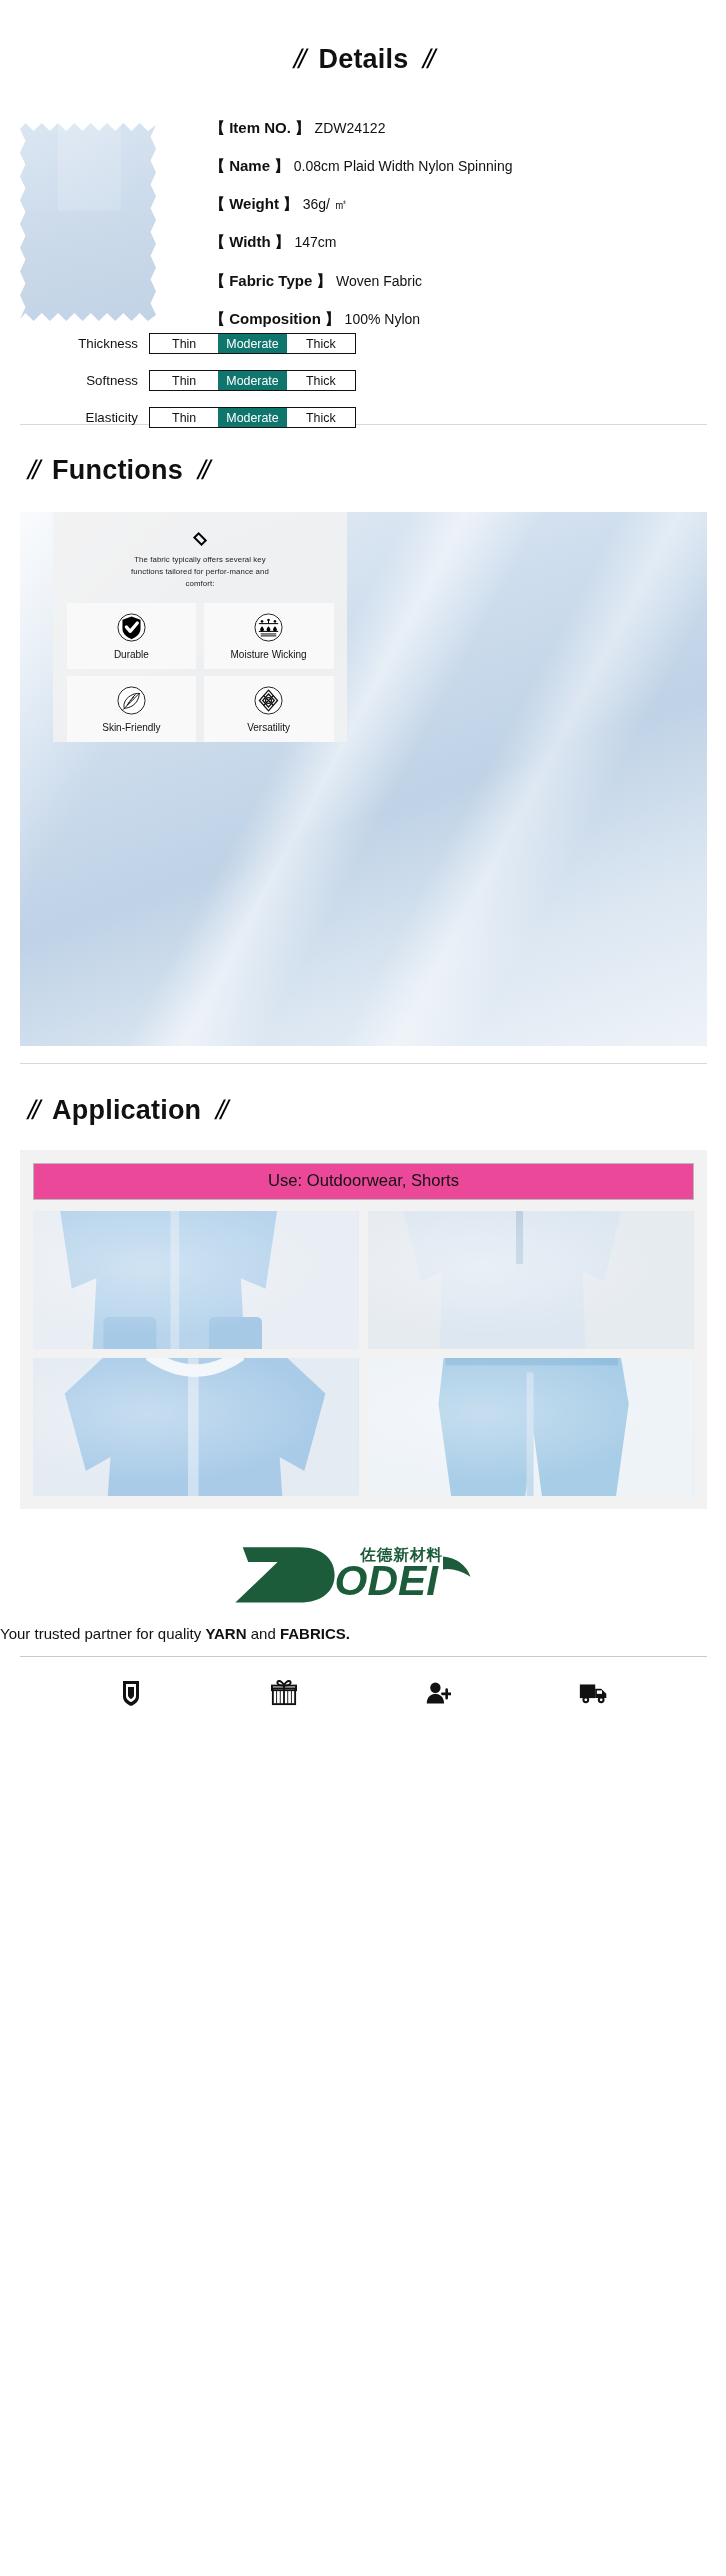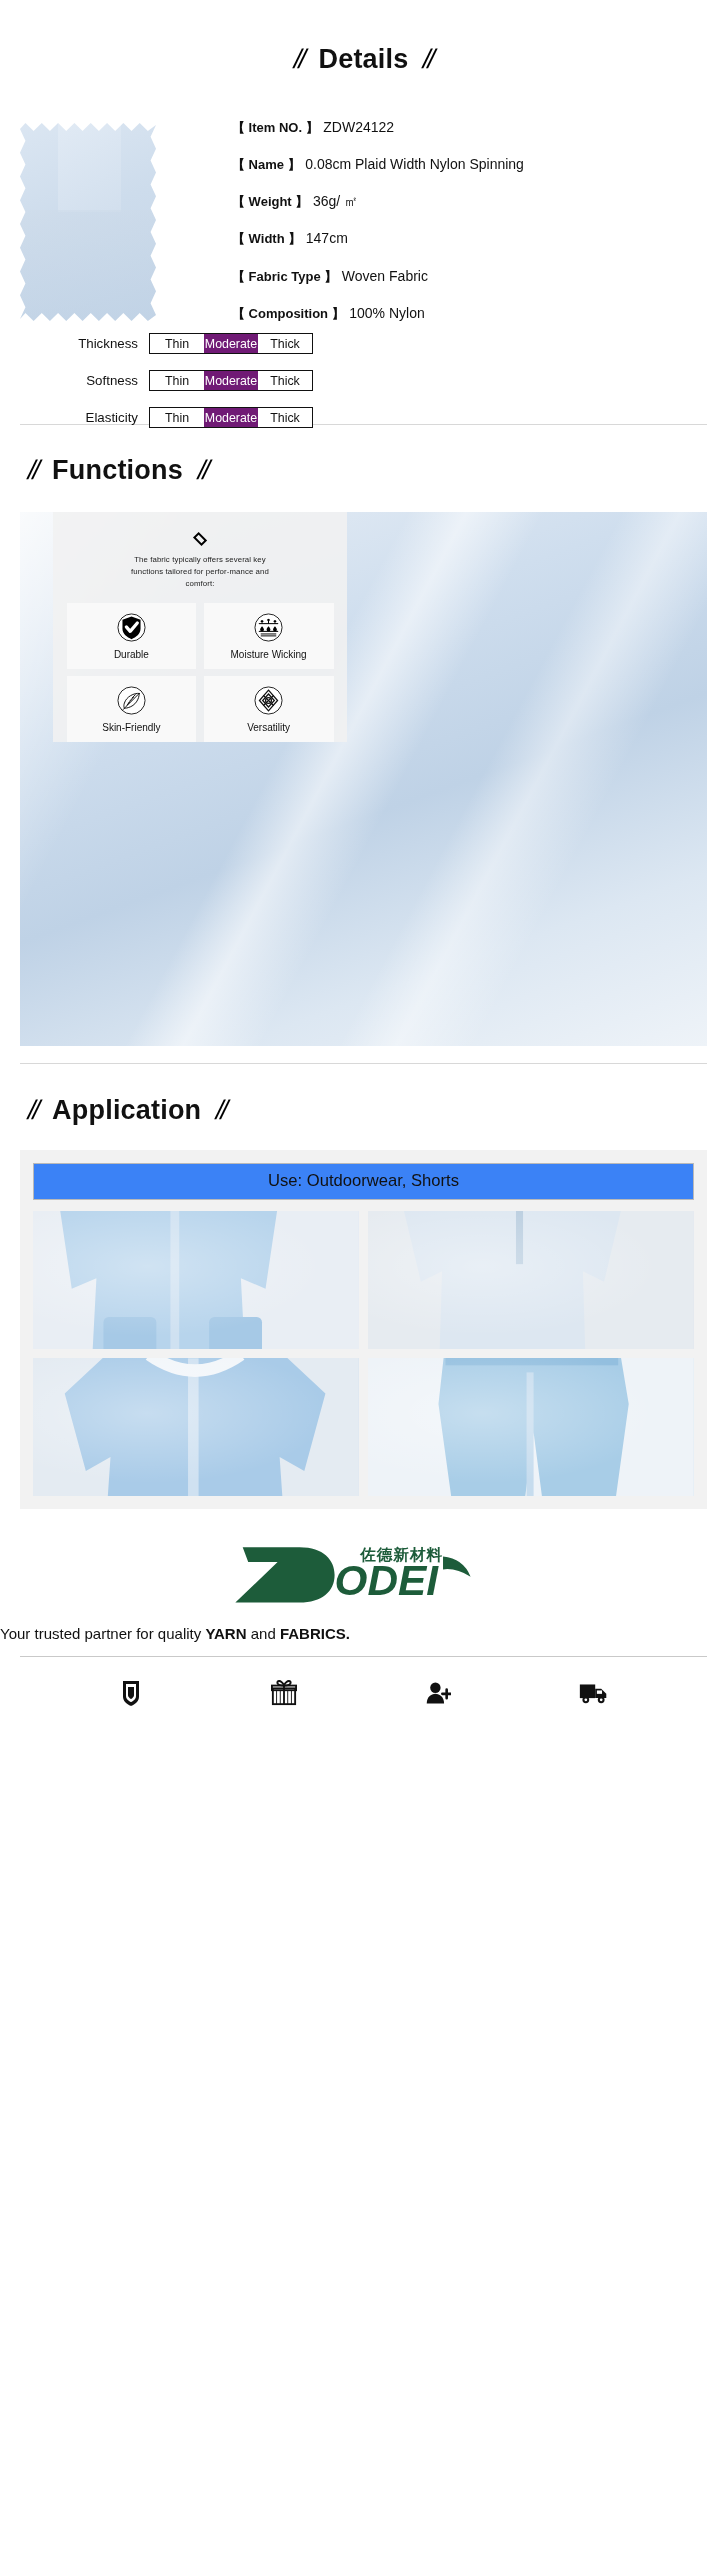--- a/index.html
+++ b/index.html
@@ -66,38 +66,38 @@
     opacity: .6;
   }
 
   .spec-list { position: absolute; left: 210px; top: 16.6px; }
   .spec-row {
     font-size: 14.3px;
     line-height: 1;
     margin-bottom: 23px;
     white-space: nowrap;
   }
-  .spec-label { font-weight: bold; font-size: 13px; margin-left: 22px; }
+  .spec-label { font-weight: bold; font-size: 15px; }
   .spec-value { font-weight: normal; font-size: 14px; margin-left: 4.6px; }
 
   
   .ratings { position: absolute; left: 74px; top: 230px; }
   .rate-row { display: flex; align-items: center; margin-bottom: 16px; }
   .rate-name {
     width: 75px; text-align: right; padding-right: 11px;
     font-size: 13.3px; font-weight: normal;
   }
   .rate-bar {
-    display: flex; border: 0.9px solid #111; width: 164px; height: 21px;
+    display: flex; border: 0.9px solid #111; width: 207px; height: 21px;
   }
   .rate-cell {
     flex: 1; display: flex; align-items: center; justify-content: center;
     font-size: 12.4px; color: #111; background: #fff;
   }
-  .rate-cell.active { background: #701a75; color: #fff; font-weight: normal; }
+  .rate-cell.active { background: #0f766e; color: #fff; font-weight: normal; }
 
   
   .divider { height: 0.9px; background: #d8d8d8; margin: 16.6px 20px; }
 
   
   .fn-title { margin: 31px 0 0 28px; }
   .fn-stage {
     position: relative;
     margin: 26px 20px 0;
     height: 534px;
@@ -132,21 +132,21 @@
     display: flex; flex-direction: column; align-items: center;
     justify-content: center; gap: 6px;
   }
   .fn-ico { width: 31px; height: 31px; }
   .fn-label { font-size: 10px; color: #111; }
 
   
   .app-title { margin: 31px 0 0 28px; }
   .app-wrap { margin: 24px 20px 0; background: #f2f2f2; padding: 13px; }
   .use-banner {
-    border: 0.9px solid #b9b9b9; background: #3b82f6;
+    border: 0.9px solid #b9b9b9; background: #ec4899;
     height: 37px; display: flex; align-items: center; justify-content: center;
     font-size: 16.6px; color: #111; margin-bottom: 11px;
   }
   .app-grid { display: grid; grid-template-columns: 1fr 1fr; gap: 9.2px; }
   .app-photo { height: 138px; position: relative; overflow: hidden; }
   .ph1 { background: linear-gradient(150deg,#e8eef4 0%, #b9d3ea 40%, #cfe0f0 70%, #e6edf4 100%); }
   .ph2 { background: linear-gradient(135deg,#dfe6ec 0%, #eef2f6 45%, #cfd9e2 100%); }
   .ph3 { background: linear-gradient(160deg,#e4ebf2 0%, #a9cbe8 45%, #cfe1f1 100%); }
   .ph4 { background: linear-gradient(140deg,#f0f4f8 0%, #b7d6ea 50%, #9ec6e2 100%); }
   .app-photo::after {

